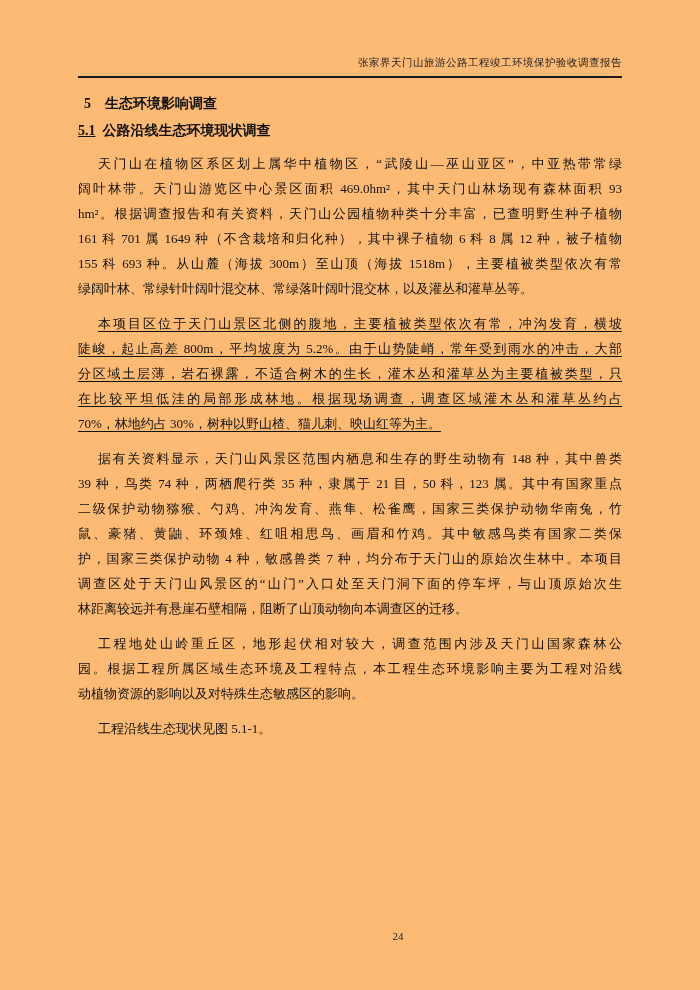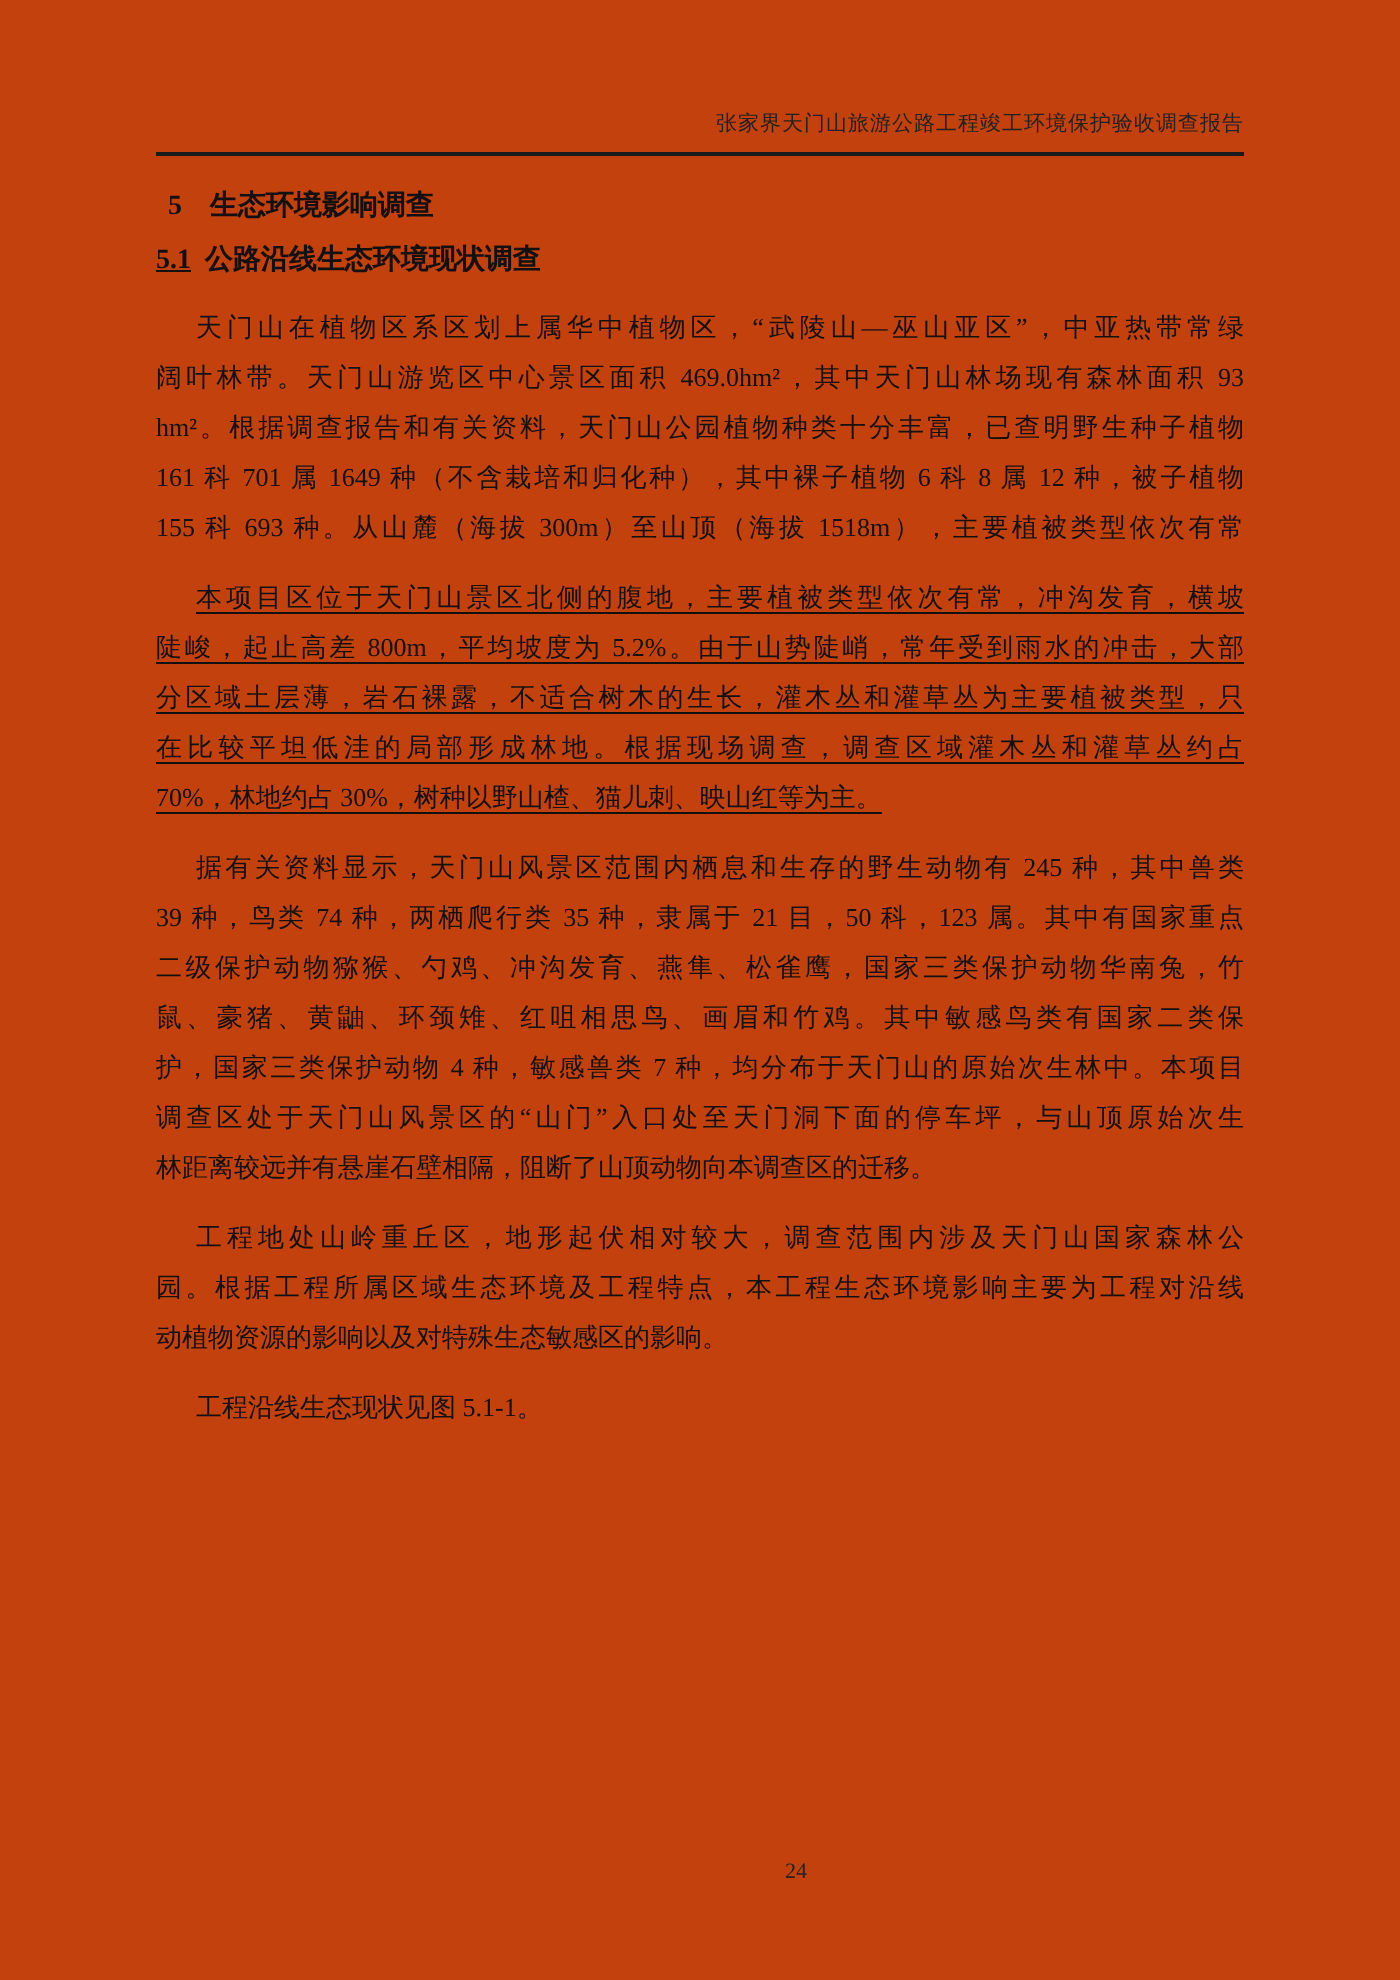--- a/index.html
+++ b/index.html
@@ -4,21 +4,21 @@
 <style>
   html, body {
     margin: 0;
     padding: 0;
     background: #ffffff;
   }
   .page {
     position: relative;
     width: 700px;
     height: 990px;
-    background: #c2410c;
+    background: #fdba74;
     font-family: "Liberation Serif", "DejaVu Serif", serif;
     color: #111111;
     overflow: hidden;
   }
   .content {
     position: absolute;
     left: 78px;
     right: 78px;
     top: 0;
   }
@@ -90,32 +90,33 @@
     <div class="h2">
       <span class="num">5.1</span><span>公路沿线生态环境现状调查</span>
     </div>
 
     <div class="para">
       <div class="line indent">天门山在植物区系区划上属华中植物区，“武陵山—巫山亚区”，中亚热带常绿</div>
       <div class="line">阔叶林带。天门山游览区中心景区面积 469.0hm²，其中天门山林场现有森林面积 93</div>
       <div class="line">hm²。根据调查报告和有关资料，天门山公园植物种类十分丰富，已查明野生种子植物</div>
       <div class="line">161 科 701 属 1649 种（不含栽培和归化种），其中裸子植物 6 科 8 属 12 种，被子植物</div>
       <div class="line">155 科 693 种。从山麓（海拔 300m）至山顶（海拔 1518m），主要植被类型依次有常</div>
+      <div class="line last">绿阔叶林、常绿针叶阔叶混交林、常绿落叶阔叶混交林，以及灌丛和灌草丛等。</div>
     </div>
 
     <div class="para ul">
       <div class="line indent">本项目区位于天门山景区北侧的腹地，主要植被类型依次有常，冲沟发育，横坡</div>
       <div class="line">陡峻，起止高差 800m，平均坡度为 5.2%。由于山势陡峭，常年受到雨水的冲击，大部</div>
       <div class="line">分区域土层薄，岩石裸露，不适合树木的生长，灌木丛和灌草丛为主要植被类型，只</div>
       <div class="line">在比较平坦低洼的局部形成林地。根据现场调查，调查区域灌木丛和灌草丛约占</div>
       <div class="line last">70%，林地约占 30%，树种以野山楂、猫儿刺、映山红等为主。</div>
     </div>
 
     <div class="para">
-      <div class="line indent">据有关资料显示，天门山风景区范围内栖息和生存的野生动物有 245 种，其中兽类</div>
+      <div class="line indent">据有关资料显示，天门山风景区范围内栖息和生存的野生动物有 148 种，其中兽类</div>
       <div class="line">39 种，鸟类 74 种，两栖爬行类 35 种，隶属于 21 目，50 科，123 属。其中有国家重点</div>
       <div class="line">二级保护动物猕猴、勺鸡、冲沟发育、燕隼、松雀鹰，国家三类保护动物华南兔，竹</div>
       <div class="line">鼠、豪猪、黄鼬、环颈雉、红咀相思鸟、画眉和竹鸡。其中敏感鸟类有国家二类保</div>
       <div class="line">护，国家三类保护动物 4 种，敏感兽类 7 种，均分布于天门山的原始次生林中。本项目</div>
       <div class="line">调查区处于天门山风景区的“山门”入口处至天门洞下面的停车坪，与山顶原始次生</div>
       <div class="line last">林距离较远并有悬崖石壁相隔，阻断了山顶动物向本调查区的迁移。</div>
     </div>
 
     <div class="para">
       <div class="line indent">工程地处山岭重丘区，地形起伏相对较大，调查范围内涉及天门山国家森林公</div>

